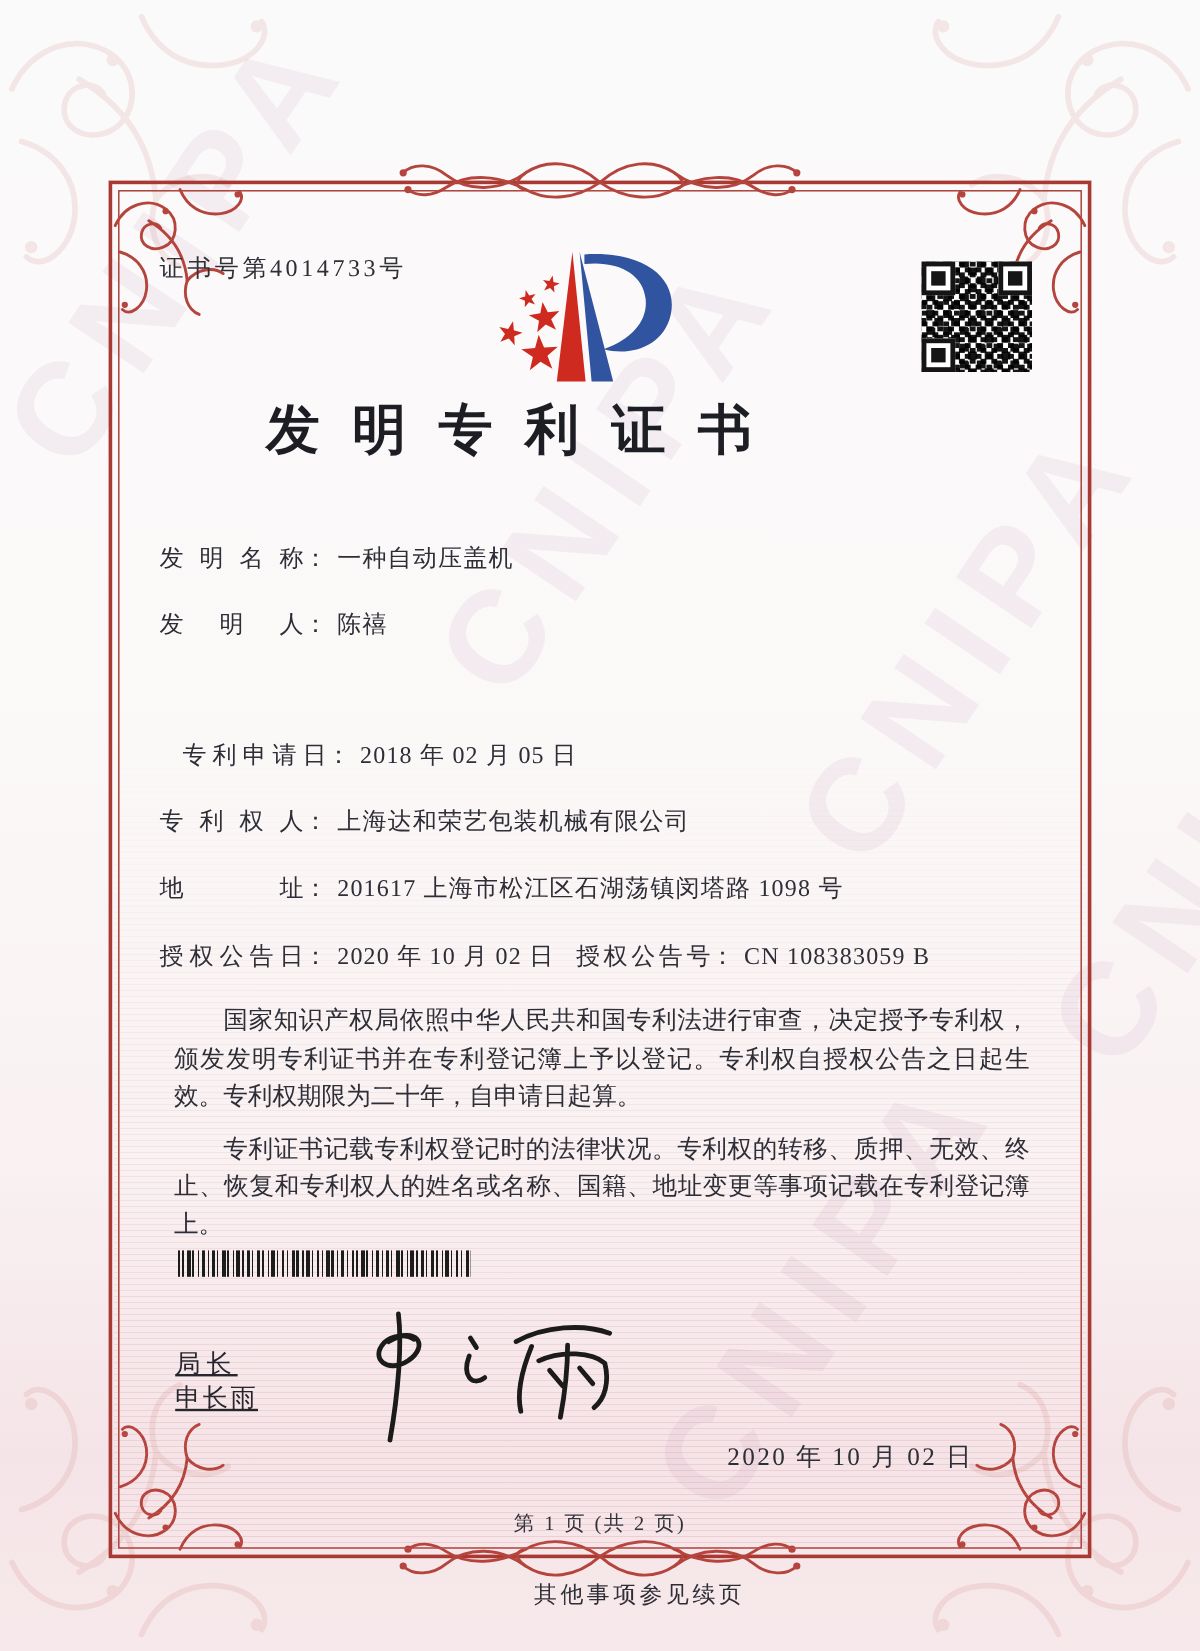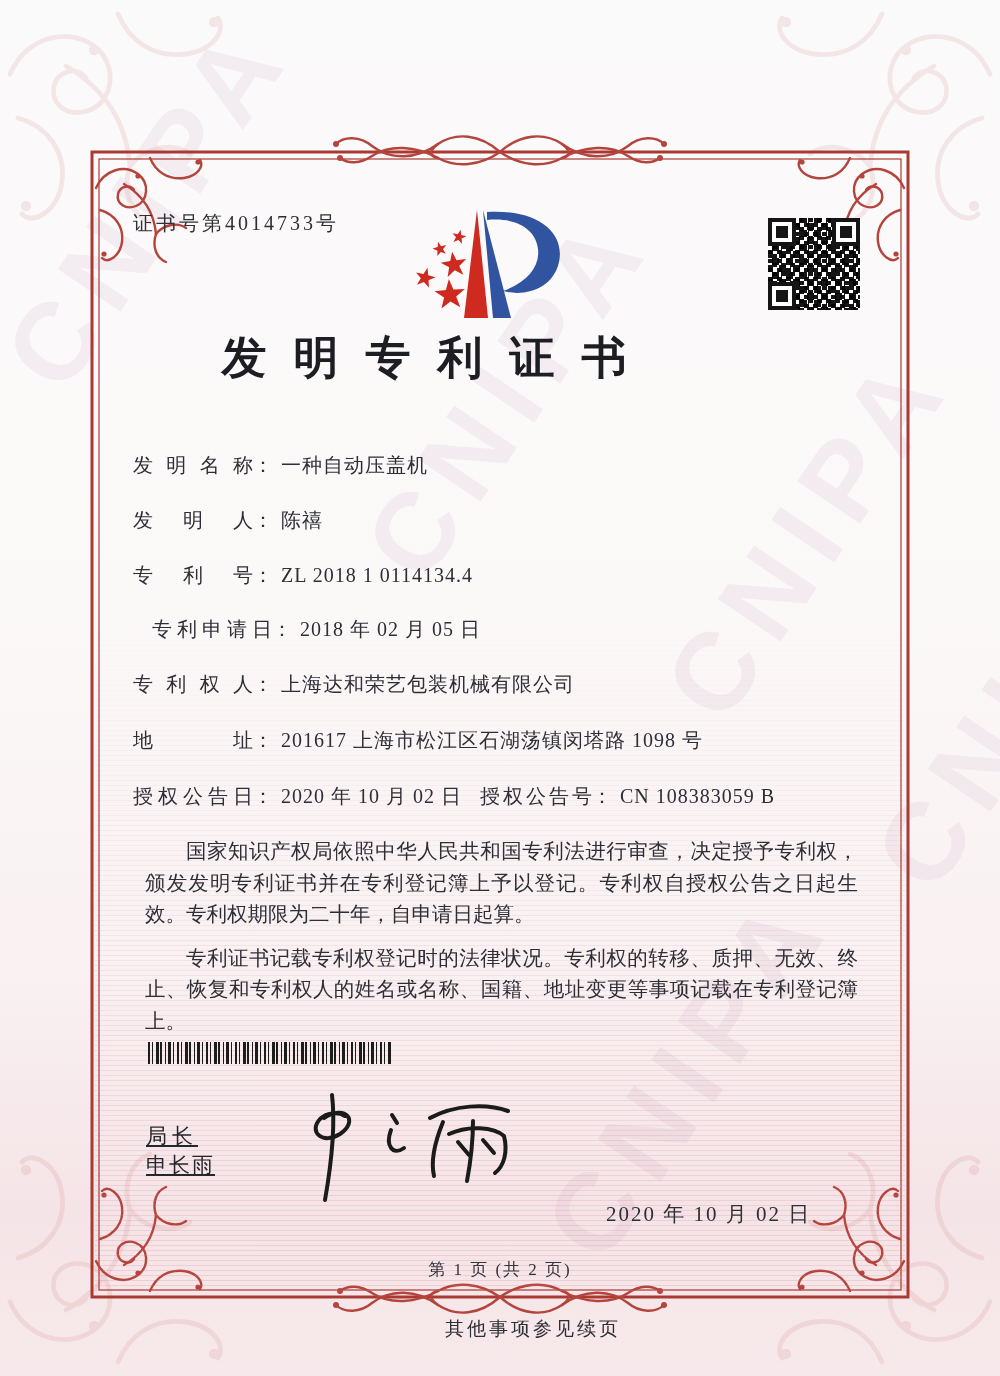--- a/index.html
+++ b/index.html
@@ -141,23 +141,20 @@
   </div>
 
   <div class="title">发明专利证书</div>
 
   <div class="row" style="top:452px;">
     <span class="flabel">发明名称</span><span class="fcolon">：</span><span class="fvalue">一种自动压盖机</span>
   </div>
   <div class="row" style="top:507px;">
     <span class="flabel">发明人</span><span class="fcolon">：</span><span class="fvalue">陈禧</span>
   </div>
-  <div class="row" style="top:562px;">
-    <span class="flabel">专利号</span><span class="fcolon">：</span><span class="fvalue">ZL 2018 1 0114134.4</span>
-  </div>
   <div class="row" style="top:616px;margin-left:19px;">
     <span class="flabel">专利申请日</span><span class="fcolon">：</span><span class="fvalue">2018 年 02 月 05 日</span>
   </div>
   <div class="row" style="top:671px;">
     <span class="flabel">专利权人</span><span class="fcolon">：</span><span class="fvalue">上海达和荣艺包装机械有限公司</span>
   </div>
   <div class="row" style="top:727px;">
     <span class="flabel">地址</span><span class="fcolon">：</span><span class="fvalue">201617 上海市松江区石湖荡镇闵塔路 1098 号</span>
   </div>
   <div class="row" style="top:783px;">

